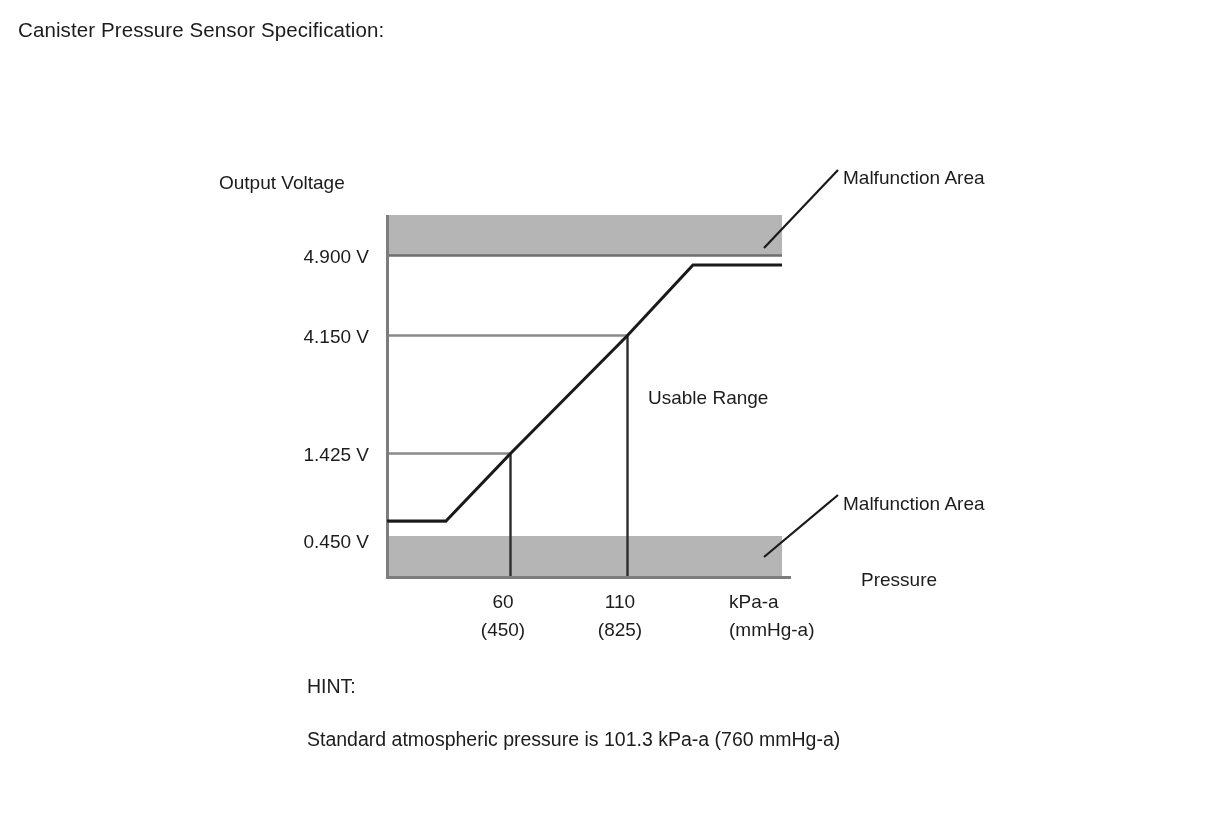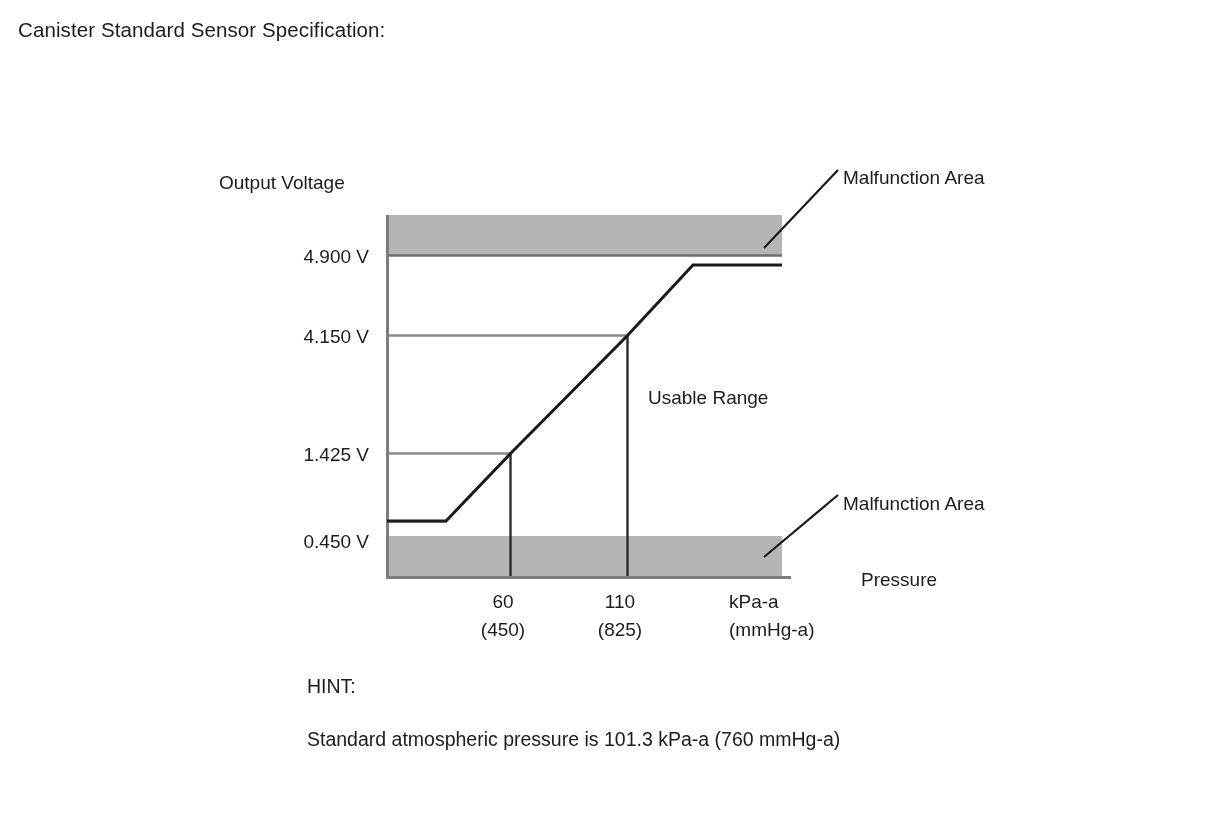--- a/index.html
+++ b/index.html
@@ -46,21 +46,21 @@
   .tick-label { font-size: 19px; }
   .annot-label { font-size: 19px; }
   .hint-head { font-size: 19.5px; }
   .hint-body { font-size: 19.5px; }
 </style>
 </head>
 <body>
 
 <div class="page">
 
-  <div class="doc-title">Canister Standard Sensor Specification:</div>
+  <div class="doc-title">Canister Pressure Sensor Specification:</div>
 
   <div class="figure">
     <svg width="1210" height="814" viewBox="0 0 1210 814">
 
       <rect x="387" y="215" width="395" height="40" fill="#b5b5b5"></rect>
       <rect x="387" y="536" width="395" height="42" fill="#b5b5b5"></rect>
 
       <line x1="387" y1="255.5" x2="782" y2="255.5" stroke="#6e6e6e" stroke-width="2.4"></line>
       <line x1="387" y1="335.5" x2="628" y2="335.5" stroke="#8a8a8a" stroke-width="2.6"></line>
       <line x1="387" y1="453.5" x2="511" y2="453.5" stroke="#8a8a8a" stroke-width="2.6"></line>

